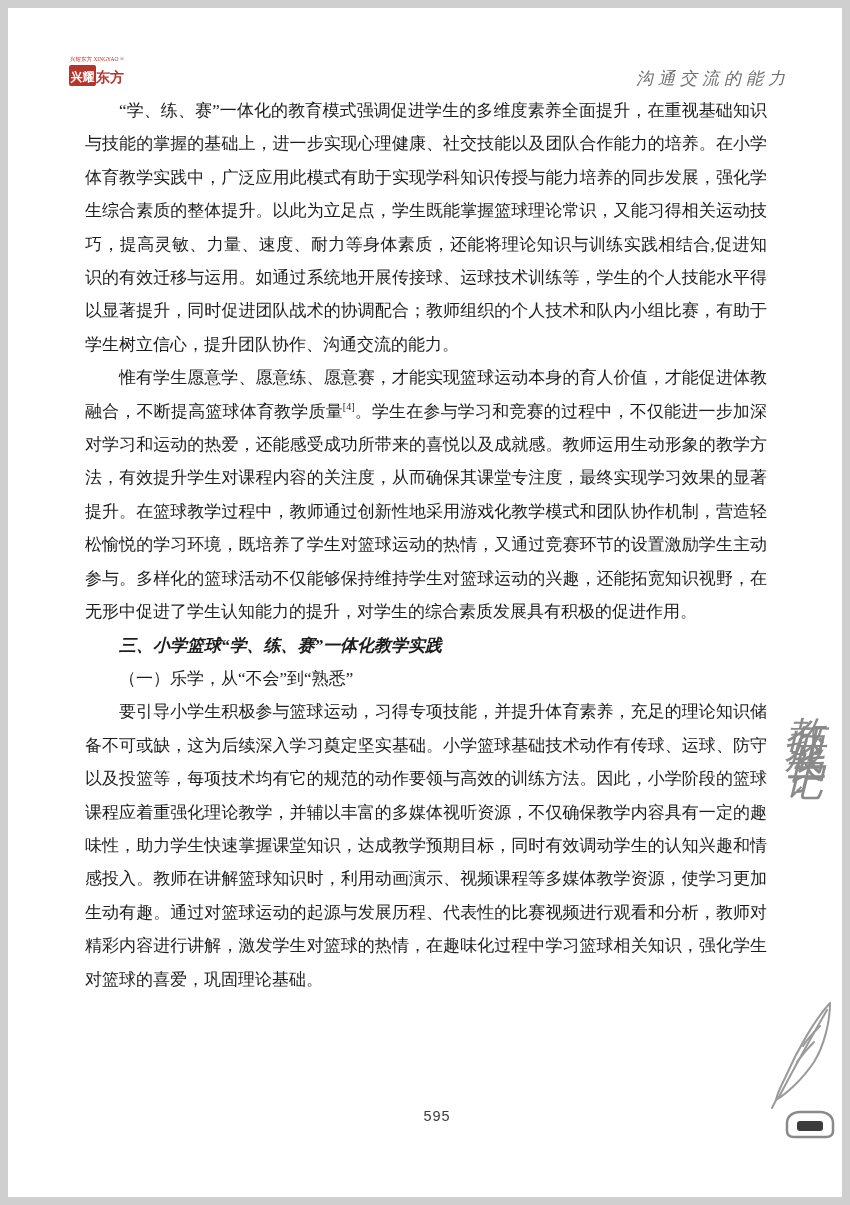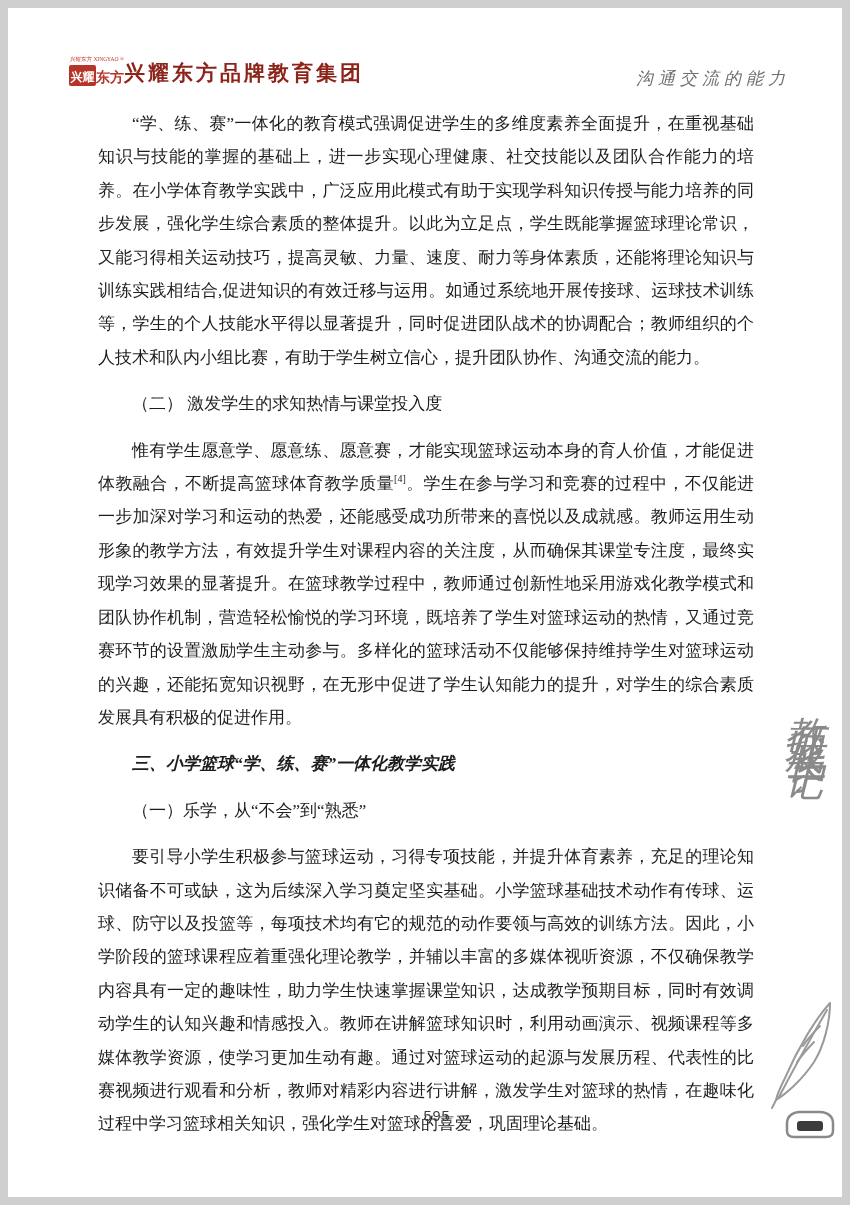--- a/index.html
+++ b/index.html
@@ -29,21 +29,21 @@
     font-size:17px;color:#6f6f6f;letter-spacing:5px;
     font-style:italic;padding-bottom:4px;
     font-family:"DejaVu Serif",serif;
   }
   
   .content{
     position:absolute;left:77px;top:86px;width:682px;
     font-size:17px;line-height:33.4px;color:#1d1d1d;
     text-align:justify;
   }
-  .content p{margin:13px;text-indent:2em;}
+  .content p{margin:0;text-indent:2em;}
   .content p.heading{font-weight:bold;font-style:italic;}
   .content sup{font-size:10px;line-height:0;}
   
   .side-calligraphy{
     position:absolute;left:770px;top:678px;
     writing-mode:vertical-rl;text-orientation:upright;
     font-size:39px;line-height:52px;letter-spacing:9px;
     color:#8a8a8a;font-style:italic;
     font-family:"DejaVu Serif",serif;
   }
@@ -64,28 +64,26 @@
 <div class="page">
 
   <div class="header">
     <div class="brand">
       <svg class="logo" width="56" height="42" viewBox="0 0 56 42">
         <text x="2" y="9" font-size="5.5" fill="#c0392b">兴耀东方 XINGYAO ®</text>
         <rect x="1" y="13" width="27" height="21" rx="2" fill="#b5352a"></rect>
         <text x="14.5" y="29" font-size="12" fill="#ffffff" text-anchor="middle" font-weight="bold">兴耀</text>
         <text x="42" y="30" font-size="14" fill="#b5352a" text-anchor="middle" font-weight="bold">东方</text>
       </svg>
-      <span class="brand-title">兴耀东方品牌教育集团</span>
     </div>
     <span class="school-name">沟通交流的能力</span>
   </div>
 
   <div class="content">
       <p class="body"><span>“学、练、赛”一体化的教育模式强调促进学生的多维度素养全面提升，在重视基础知识与技能的掌握的基础上，进一步实现心理健康、社交技能以及团队合作能力的培养。在小学体育教学实践中，广泛应用此模式有助于实现学科知识传授与能力培养的同步发展，强化学生综合素质的整体提升。以此为立足点，学生既能掌握篮球理论常识，又能习得相关运动技巧，提高灵敏、力量、速度、耐力等身体素质，还能将理论知识与训练实践相结合,促进知识的有效迁移与运用。如通过系统地开展传接球、运球技术训练等，学生的个人技能水平得以显著提升，同时促进团队战术的协调配合；教师组织的个人技术和队内小组比赛，有助于学生树立信心，提升团队协作、沟通交流的能力。</span></p>
-      <p class="subheading"><span>（二） 激发学生的求知热情与课堂投入度</span></p>
       <p class="body"><span>惟有学生愿意学、愿意练、愿意赛，才能实现篮球运动本身的育人价值，才能促进体教融合，不断提高篮球体育教学质量</span><sup>[4]</sup><span>。学生在参与学习和竞赛的过程中，不仅能进一步加深对学习和运动的热爱，还能感受成功所带来的喜悦以及成就感。教师运用生动形象的教学方法，有效提升学生对课程内容的关注度，从而确保其课堂专注度，最终实现学习效果的显著提升。在篮球教学过程中，教师通过创新性地采用游戏化教学模式和团队协作机制，营造轻松愉悦的学习环境，既培养了学生对篮球运动的热情，又通过竞赛环节的设置激励学生主动参与。多样化的篮球活动不仅能够保持维持学生对篮球运动的兴趣，还能拓宽知识视野，在无形中促进了学生认知能力的提升，对学生的综合素质发展具有积极的促进作用。</span></p>
       <p class="heading"><span>三、小学篮球“学、练、赛”一体化教学实践</span></p>
       <p class="subheading"><span>（一）乐学，从“不会”到“熟悉”</span></p>
       <p class="body"><span>要引导小学生积极参与篮球运动，习得专项技能，并提升体育素养，充足的理论知识储备不可或缺，这为后续深入学习奠定坚实基础。小学篮球基础技术动作有传球、运球、防守以及投篮等，每项技术均有它的规范的动作要领与高效的训练方法。因此，小学阶段的篮球课程应着重强化理论教学，并辅以丰富的多媒体视听资源，不仅确保教学内容具有一定的趣味性，助力学生快速掌握课堂知识，达成教学预期目标，同时有效调动学生的认知兴趣和情感投入。教师在讲解篮球知识时，利用动画演示、视频课程等多媒体教学资源，使学习更加生动有趣。通过对篮球运动的起源与发展历程、代表性的比赛视频进行观看和分析，教师对精彩内容进行讲解，激发学生对篮球的热情，在趣味化过程中学习篮球相关知识，强化学生对篮球的喜爱，巩固理论基础。</span></p>
     </div>
 
   <div class="side-calligraphy">教师成长手记</div>
 
   <svg class="quill" width="92" height="148" viewBox="0 0 92 148">
     <g fill="none" stroke="#9a9a9a" stroke-width="2" stroke-linecap="round" stroke-linejoin="round">

